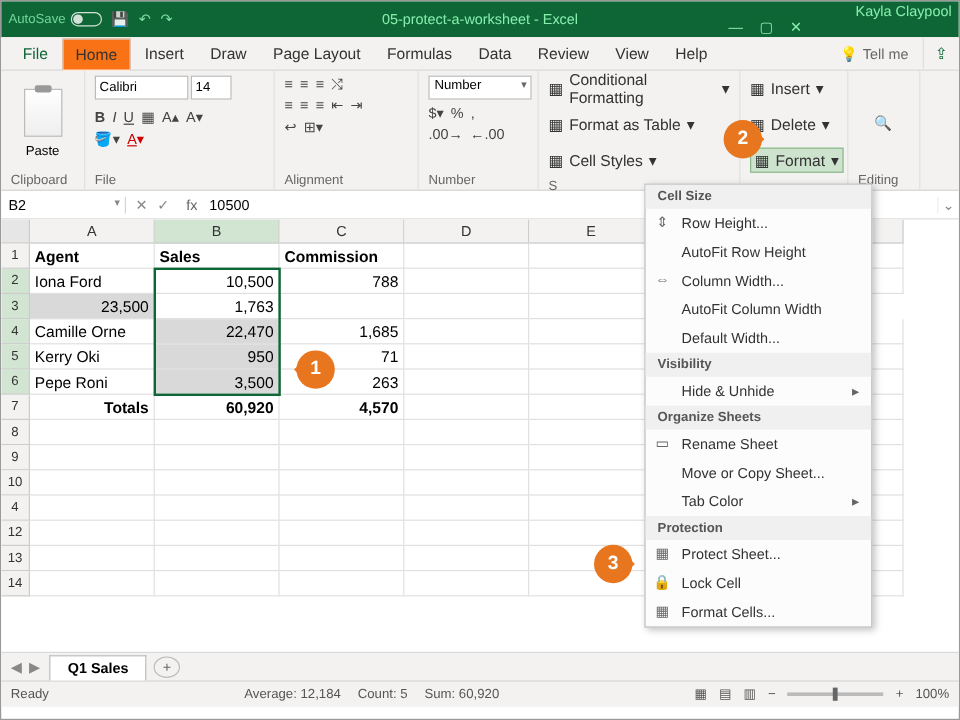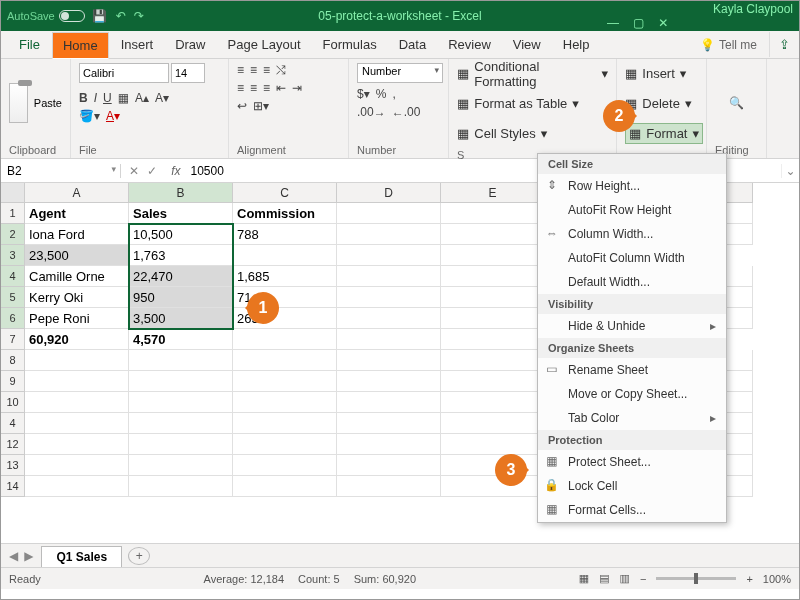--- a/index.html
+++ b/index.html
@@ -27,37 +27,37 @@
 .clipboard-icon::before{content:"";position:absolute;top:-4px;left:8px;width:14px;height:6px;background:#999;border-radius:2px}
 .fontsel{display:flex;gap:2px;margin-bottom:4px}
 .fontsel input{font-size:11px;height:20px;border:1px solid #bbb;padding:0 3px}
 .btnrow{display:flex;gap:6px;color:#444}
 .btnrow span{cursor:pointer}
 .combo{height:20px;border:1px solid #bbb;font-size:11px;padding:1px 14px 1px 4px;background:#fff;position:relative;display:inline-block}
 .combo::after{content:"▾";position:absolute;right:3px;top:1px;font-size:9px;color:#666}
 .styles .row{display:flex;align-items:center;gap:5px;margin-bottom:3px;color:#333}
 .cells .row{display:flex;align-items:center;gap:5px;margin-bottom:3px;color:#333}
 .nboxline{height:24px;background:#fff;border-bottom:1px solid #d4d4d4;display:flex;align-items:center;font-size:12px}
-.namebox{width:120px;border-right:1px solid #d4d4d4;padding:0 6px;position:relative}
+.namebox{width:104px;border-right:1px solid #d4d4d4;padding:0 6px;position:relative}
 .namebox::after{content:"▾";position:absolute;right:4px;font-size:9px;color:#888}
 .fxbtns{display:flex;gap:8px;padding:0 8px;color:#888}
-.fx{font-style:italic;color:#666;padding:0 6px}
+.fx{color:#666;padding:0 6px}
 .fbar{flex:1;padding:0 4px}
 .expand{width:18px;text-align:center;color:#888;border-left:1px solid #eee}
 .grid{position:relative;height:360px;background:#fff;overflow:hidden}
 .colhdr{display:flex;position:absolute;top:0;left:0;height:20px;font-size:12px;background:#f3f2f1}
 .rh{width:24px;border-right:1px solid #ccc;border-bottom:1px solid #ccc;background:#e6e6e6}
 .ch{width:104px;text-align:center;border-right:1px solid #ccc;border-bottom:1px solid #ccc;background:#f3f2f1;line-height:20px;color:#333}
 .ch.sel{background:#d2e5d2}
 .rows{position:absolute;top:20px;left:0}
 .row{display:flex;height:21px;font-size:13px}
 .rowh{width:24px;background:#f3f2f1;border-right:1px solid #ccc;border-bottom:1px solid #ccc;text-align:center;font-size:11px;line-height:21px;color:#333}
 .rowh.sel{background:#d2e5d2}
 .cell{width:104px;border-right:1px solid #e0e0e0;border-bottom:1px solid #e0e0e0;padding:0 4px;line-height:21px;white-space:nowrap;overflow:hidden}
-.cell.r{}
+.cell.r{text-align:right}
 .cell.b{font-weight:700}
 .cell.selbg{background:#d9d9d9}
 .selborder{position:absolute;border:2px solid #0e6535;pointer-events:none}
 .callout{position:absolute;width:32px;height:32px;background:#e8761f;border-radius:50%;color:#fff;font-weight:700;font-size:16px;display:flex;align-items:center;justify-content:center}
 .callout::before{content:"";position:absolute;left:-8px;top:10px;border:6px solid transparent;border-right-color:#e8761f}
 .callout.p2::before{left:auto;right:-8px;border-right-color:transparent;border-left-color:#e8761f}
 .callout.p3::before{left:auto;right:-8px;border-right-color:transparent;border-left-color:#e8761f}
 .menu{position:absolute;top:152px;left:536px;width:190px;background:#fcfcfc;border:1px solid #bbb;box-shadow:2px 2px 6px rgba(0,0,0,.25);font-size:12px;z-index:10}
 .menu .sec{background:#f0f0f0;padding:4px 10px;font-weight:700;color:#555;font-size:11px}
 .menu .mi{padding:5px 10px 5px 30px;position:relative;cursor:pointer;color:#333}
@@ -108,30 +108,30 @@
   <div class="tab">Help</div>
   <div class="tellme">
       <span>💡</span>
       <span>Tell me</span>
     </div>
   <div class="share">⇪</div>
 </div>
 
 <div class="ribbon">
   <div class="group" style="width:70px">
-    <div class="body" style="flex-direction:row;justify-content:center">
+    <div class="body" style="flex-direction:column;justify-content:center">
       <div class="clipboard-icon"></div>
       <div style="font-size:11px">Paste</div>
     </div>
     <div class="label">Clipboard</div>
   </div>
   <div class="group" style="width:158px">
     <div class="body" style="flex-direction:column;align-items:flex-start;gap:4px">
       <div class="fontsel">
-        <input style="width: 90px;" value="Calibri">
+        <input style="width: 78px;" value="Calibri">
         <input style="width: 34px;" value="14">
       </div>
       <div class="btnrow">
         <span><b>B</b></span>
         <span><i>I</i></span>
         <span><u>U</u></span>
         <span>▦</span>
         <span>A▴</span>
         <span>A▾</span>
       </div>
@@ -280,20 +280,21 @@
         <div class="cell">Pepe Roni</div>
         <div class="cell r selbg">3,500</div>
         <div class="cell r">263</div>
         <div class="cell"></div>
         <div class="cell"></div>
         <div class="cell"></div>
         <div class="cell"></div>
       </div>
     <div class="row">
         <div class="rowh">7</div>
+        <div class="cell b r">Totals</div>
         <div class="cell b r">60,920</div>
         <div class="cell b r">4,570</div>
         <div class="cell"></div>
         <div class="cell"></div>
         <div class="cell"></div>
         <div class="cell"></div>
       </div>
     <div class="row">
         <div class="rowh">8</div>
         <div class="cell"></div>

